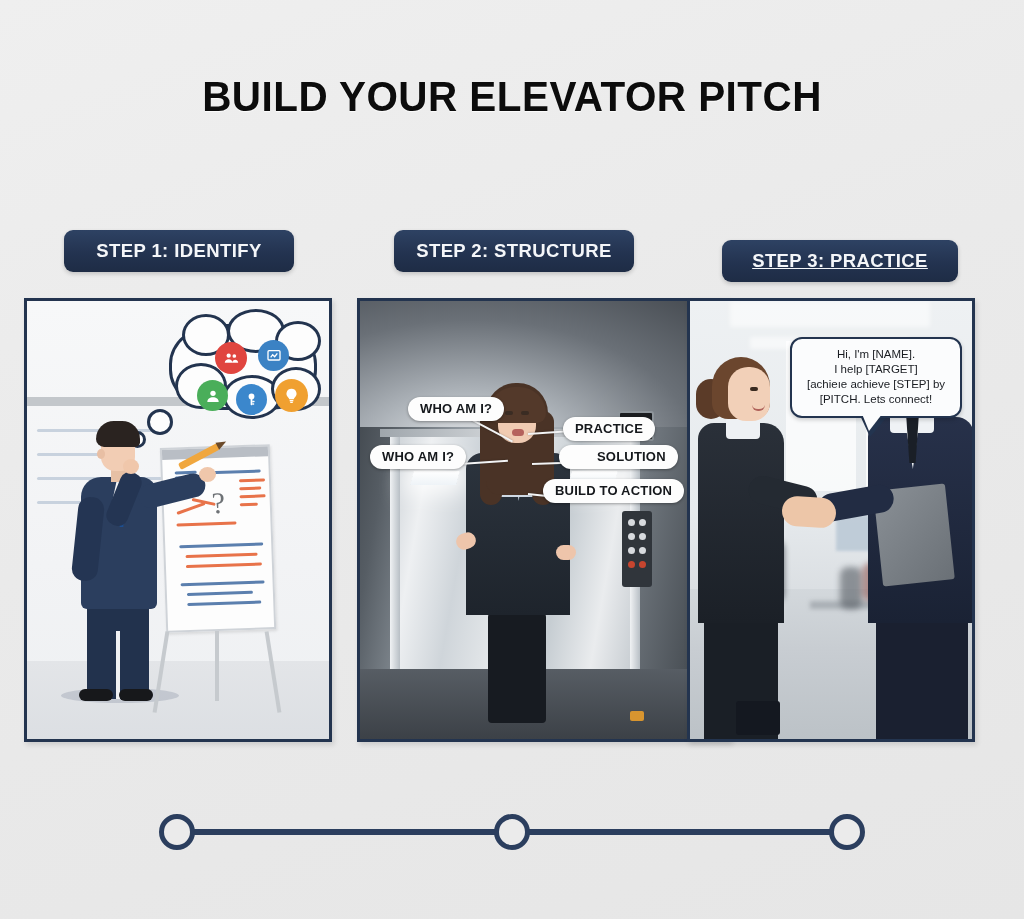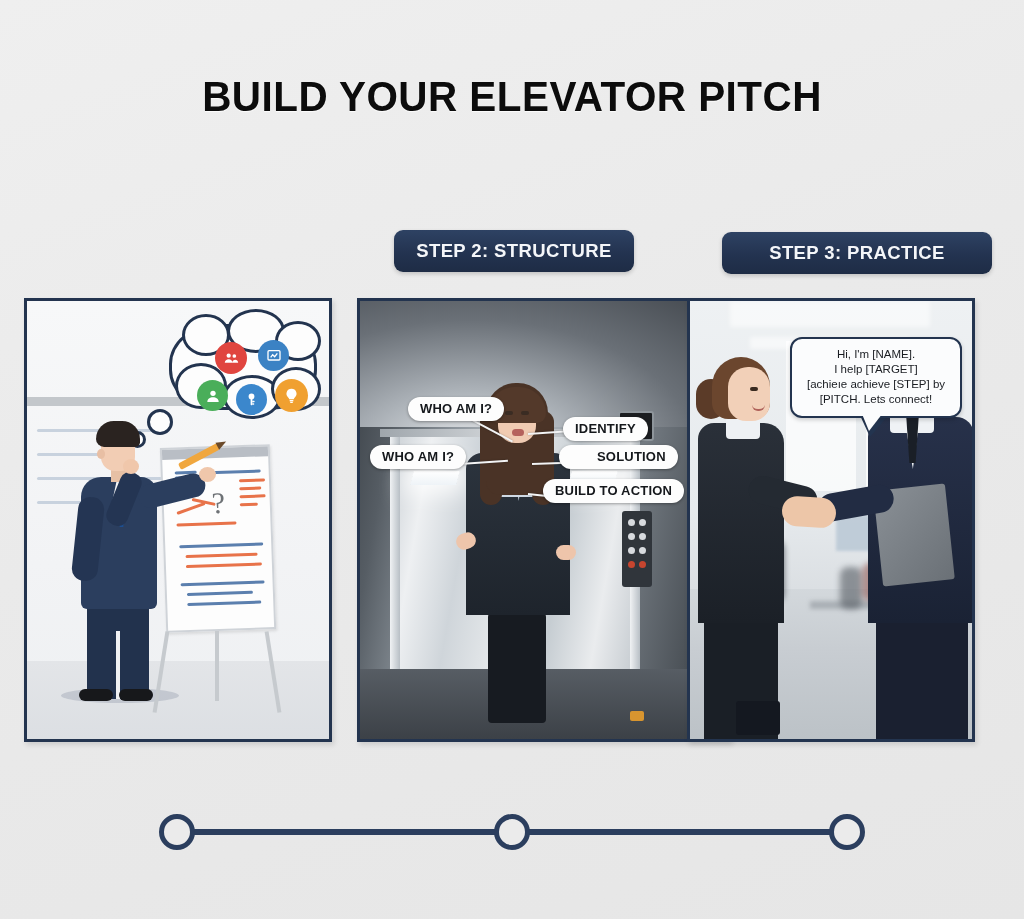--- a/index.html
+++ b/index.html
@@ -27,21 +27,21 @@
   .badge {
     position: absolute; height: 42px;
     background: linear-gradient(180deg,#2e4263 0%,#233350 55%,#1e2c45 100%);
     border-radius: 9px;
     display: flex; align-items: center; justify-content: center;
     color: #f4f6f9; font-weight: bold; font-size: 18.5px; letter-spacing: .4px;
     box-shadow: 0 2px 4px rgba(0,0,0,.18);
   }
   #badge1 { left: 64px;  top: 230px; width: 230px; }
   #badge2 { left: 394px; top: 230px; width: 240px; }
-  #badge3 { left: 722px; top: 232px; width: 270px; }
+  #badge3 { left: 722px; top: 240px; width: 236px; text-decoration: underline; }
 
   
   .panel {
     position: absolute; top: 298px; height: 444px;
     border: 3px solid #23344f;
     overflow: hidden;
     box-shadow: 2px 3px 5px rgba(0,0,0,.12);
   }
   #panel1 { left: 24px;  width: 308px; background:#f2f3f4; }
   #panel2 { left: 357px; width: 374px; background:#2c3136; }
@@ -318,20 +318,23 @@
              border:5px solid #2b3e5e; border-radius:50%; background:#ebebeb; }
   #tl1 { left:159px; } #tl2 { left:494px; } #tl3 { left:829px; }
 </style>
 </head>
 <body>
 
 <div class="page">
 
   <div class="title">BUILD YOUR ELEVATOR PITCH</div>
 
+  <div class="badge" id="badge1">
+    <span>STEP 1: IDENTIFY</span>
+  </div>
   <div class="badge" id="badge2">
     <span>STEP 2: STRUCTURE</span>
   </div>
   <div class="badge" id="badge3">
     <span>STEP 3: PRACTICE</span>
   </div>
 
   <div class="panel" id="panel1">
     <div class="p1wall"></div>
     <div class="p1line" style="left:10px;  top:128px; width:120px;"></div>
@@ -475,21 +478,21 @@
     <div class="w2-lips"></div>
 
     <div class="leader" style="left:112px; top:118px; width:46px; transform:rotate(28deg);"></div>
     <div class="leader" style="left:100px; top:162px; width:48px; transform:rotate(-4deg);"></div>
     <div class="leader" style="left:168px; top:132px; width:44px; transform:rotate(-4deg);"></div>
     <div class="leader" style="left:172px; top:162px; width:36px; transform:rotate(-2deg);"></div>
     <div class="leader" style="left:168px; top:192px; width:42px; transform:rotate(6deg);"></div>
 
     <div class="pill" style="left:48px;  top:96px;">WHO AM I?</div>
     <div class="pill" style="left:10px;  top:144px;">WHO AM I?</div>
-    <div class="pill" style="left:203px; top:116px;">IDENTIFY</div>
+    <div class="pill" style="left:203px; top:116px;">PRACTICE</div>
     <div class="pill" style="left:199px; top:144px;padding-left:38px;">SOLUTION</div>
     <div class="pill" style="left:183px; top:178px;">BUILD TO ACTION</div>
   </div>
 
   <div class="panel" id="panel3">
     <div class="p3bg"></div>
     <div class="p3win" style="left:96px; top:40px; width:70px; height:150px;"></div>
     <div class="p3win" style="left:176px; top:48px; width:60px; height:140px;"></div>
     <div class="p3beam" style="left:40px; top:0; width:200px; height:26px;"></div>
     <div class="p3beam" style="left:60px; top:36px; width:160px; height:12px;"></div>

